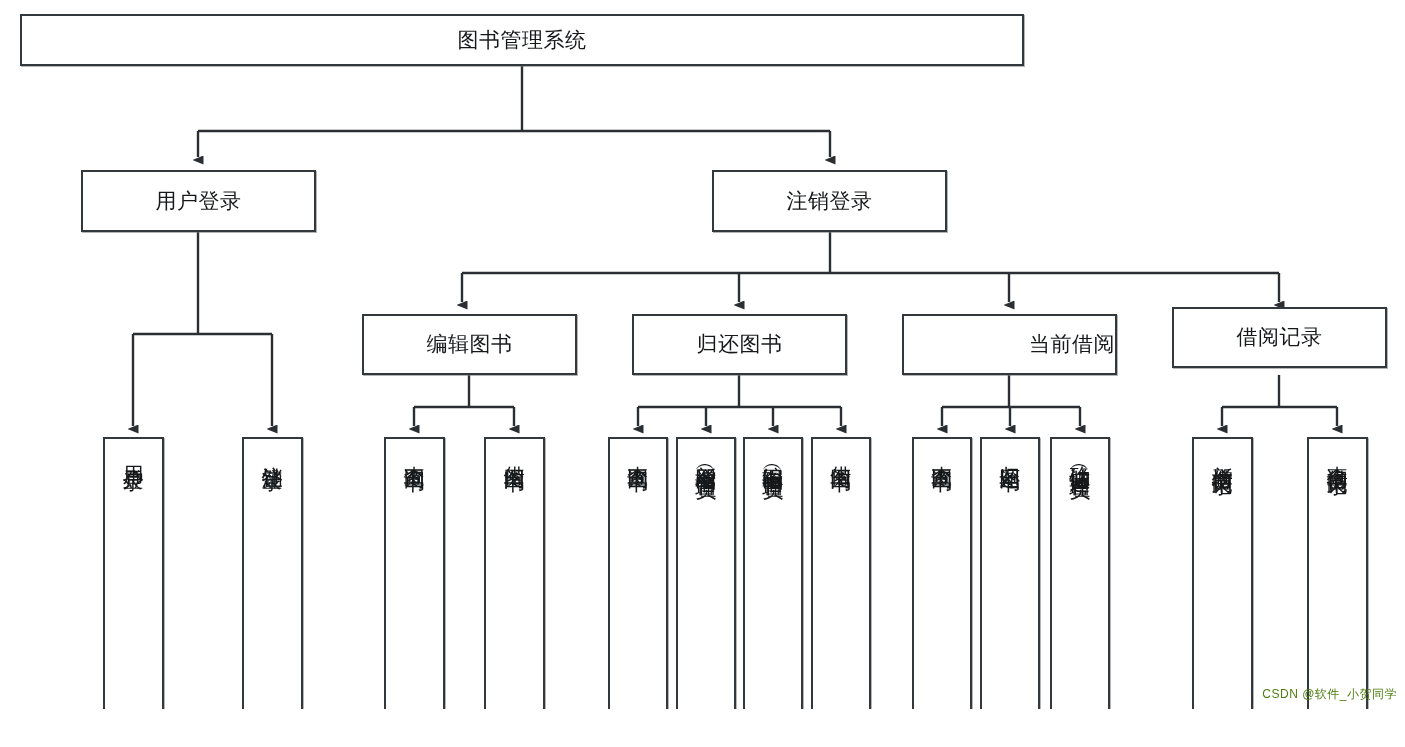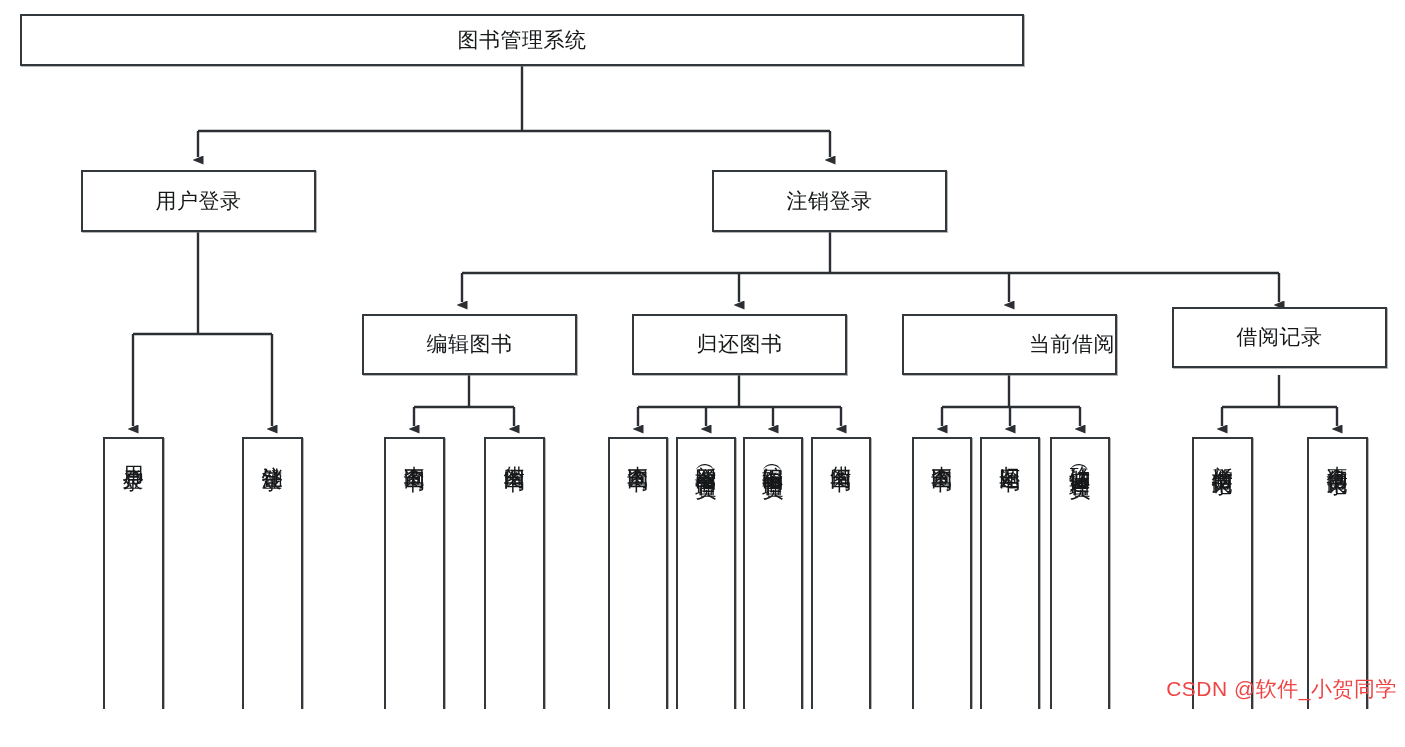--- a/index.html
+++ b/index.html
@@ -67,22 +67,22 @@
     max-height: 278px;
   }
   .node.v.tall .label {
     max-height: 286px;
   }
   
   #watermark {
     position: absolute;
     right: 8px;
     bottom: 6px;
-    font-size: 21px;
-    color: #ef4444;
+    font-size: 12px;
+    color: #4d7c0f;
     letter-spacing: 0.5px;
     white-space: nowrap;
     font-family: "Liberation Sans", "DejaVu Sans", sans-serif;
   }
 </style>
 </head>
 <body>
 
 <div id="canvas">
 

